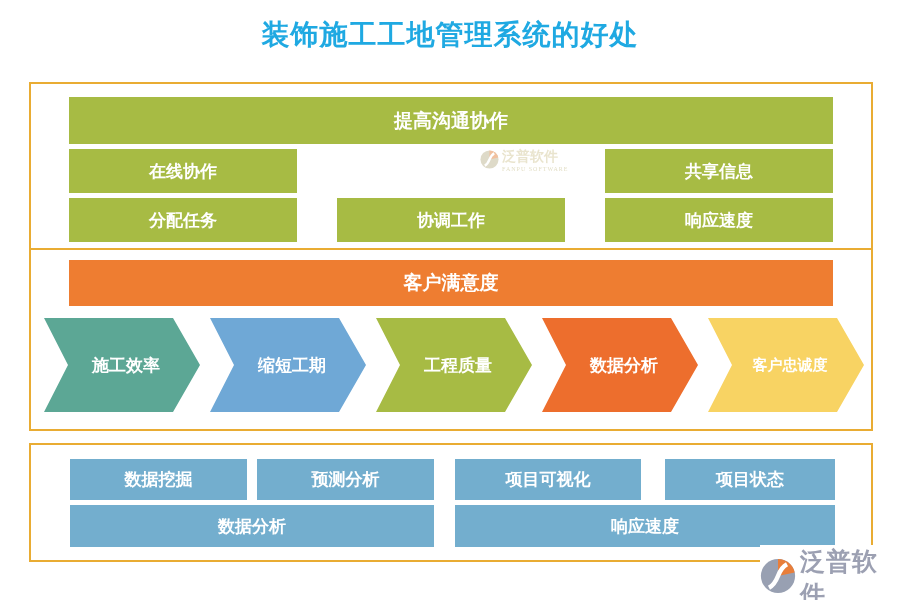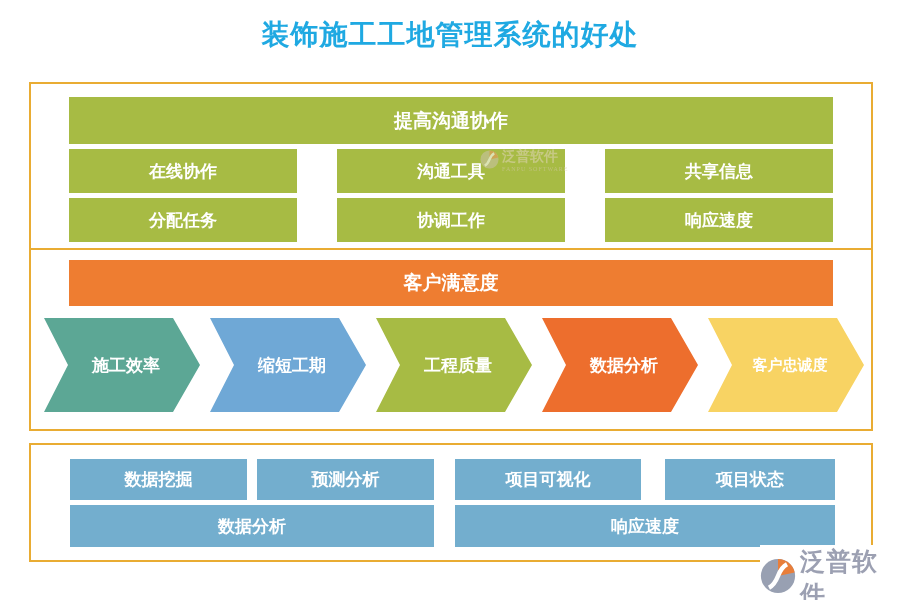--- a/index.html
+++ b/index.html
@@ -69,21 +69,20 @@
 </style>
 </head>
 <body>
 
 <div class="title">装饰施工工地管理系统的好处</div>
 
 <div class="section sec1">
   <div class="band band-green">提高沟通协作</div>
   <div class="g-row g-row1">
     <div class="g-btn">在线协作</div>
-    <div class="g-btn">沟通工具</div>
     <div class="g-btn">共享信息</div>
   </div>
   <div class="g-row g-row2">
     <div class="g-btn">分配任务</div>
     <div class="g-btn">协调工作</div>
     <div class="g-btn">响应速度</div>
   </div>
 </div>
 
 <div class="watermark">

